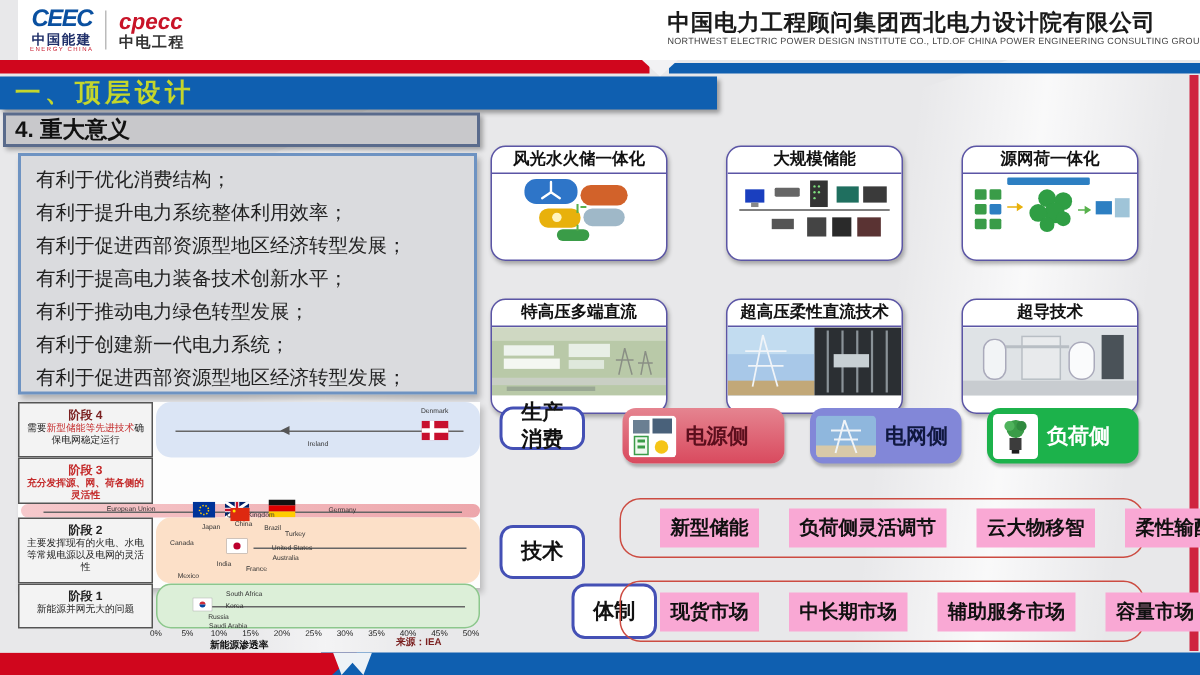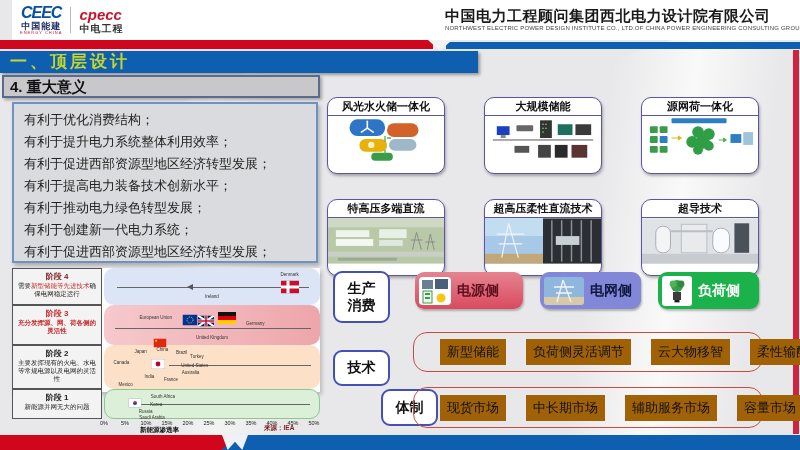--- a/index.html
+++ b/index.html
@@ -78,36 +78,36 @@
   .tbox{width:118px;height:77px;background:#fff;border:1.5px solid #5b55a5;border-radius:10px;
         overflow:hidden;box-shadow:1px 2px 3px rgba(0,0,0,.3);}
   .ttitle{font-size:11px;font-weight:bold;color:#111;text-align:center;height:18px;line-height:17px;
           border-bottom:1.5px solid #5b55a5;white-space:nowrap;}
   .timg{height:46px;width:100%;display:block;}
 
   
   .catlabel{position:absolute;z-index:2;left:333px;width:57px;background:#fff;border:2px solid #4450b5;
             border-radius:9px;text-align:center;font-weight:bold;color:#111;font-size:14px;
             display:flex;align-items:center;justify-content:center;white-space:pre-line;line-height:1.25;}
-  .lab1{top:271px;height:52px;}
+  .lab1{top:271px;height:29px;font-family:Liberation Mono, monospace;}
   .lab2{top:334px;height:36px;margin-top:16px;}
   .lab3{top:389px;height:37px;margin-left:48px;}
   .tag-img{border-radius:3px;overflow:hidden;line-height:0;flex:none;}
   .side-tag{position:absolute;z-index:2;height:37px;top:272px;border-radius:9px;display:flex;
             align-items:center;gap:6px;padding:0 8px 0 4px;font-weight:bold;font-size:14px;
             box-shadow:1px 2px 2px rgba(0,0,0,.25);}
   .tag-source{left:415px;width:108px;background:linear-gradient(180deg,#e58490,#d94a5e);color:#5c0f1d;}
   .tag-grid{left:540px;width:101px;background:#8287d8;color:#101840;}
   .tag-load{left:658px;width:101px;background:#1cb24b;color:#fff;}
   .tag-load .tag-img{background:#fff;padding:1px;}
   .chipbar{position:absolute;z-index:2;left:413px;width:350px;border:1.5px solid #cc4b41;border-radius:14px;
            display:flex;align-items:center;justify-content:space-around;padding:0 6px;}
   .bar2{top:332px;height:40px;}
   .bar3{top:387px;height:41px;}
-  .chip{background:#a16207;color:#111;font-weight:normal;font-size:13px;padding:4px 7px;white-space:nowrap;margin-left:20px;}
+  .chip{background:#f9a8d4;color:#111;font-weight:bold;font-size:13px;padding:4px 7px;white-space:nowrap;margin-left:20px;}
 
   
   .rightstripe{position:absolute;z-index:1;right:1px;top:50px;width:6px;height:384px;background:#cf2440;}
   .botblue{position:absolute;z-index:2;left:214px;bottom:0;width:586px;height:15px;background:#0f5fb0;}
   .botred{position:absolute;z-index:3;left:0;bottom:0;width:238px;height:15px;background:#d0061d;
           clip-path:polygon(0 0,100% 0,93% 100%,0 100%);}
   .notch-bot{position:absolute;z-index:4;left:222px;bottom:0;width:26px;height:15px;background:#eef2f6;
              clip-path:polygon(0 0,100% 0,78% 100%,50% 45%,22% 100%);}
 </style>
 </head>
@@ -171,21 +171,21 @@
           <svg width="18" height="13">
               <rect width="18" height="13" fill="#c8102e"></rect>
               <rect x="5.5" width="3" height="13" fill="#fff"></rect>
               <rect y="5" width="18" height="3" fill="#fff"></rect>
             </svg>
         </span>
         <span class="cty" style="left:50%;top:76%;">Ireland</span>
       </div>
     </div>
 
-    <div class="crow r3" style="top:37px;height:40px;">
+    <div class="crow r3" style="top:37px;height:40px;flex-direction:column;">
       <div class="clabel">
         <div class="cname">阶段 3</div>
         <div class="cdesc">充分发挥源、网、荷各侧的灵活性</div>
       </div>
       <div class="cband band3">
         <div class="bandline" style="left:5%;right:4%;top:58%;"></div>
         <span class="cty" style="left:24%;top:30%;">European Union</span>
         <span class="flag" style="left:40%;top:38%;">
           <svg width="15" height="11">
               <rect width="15" height="11" fill="#003399"></rect>

